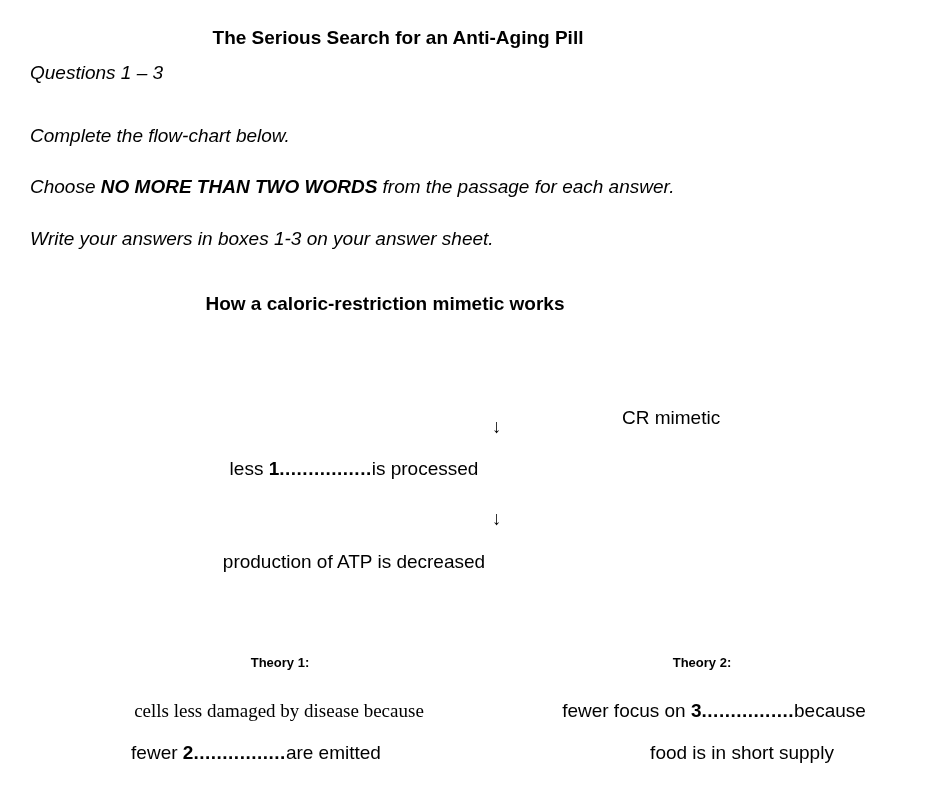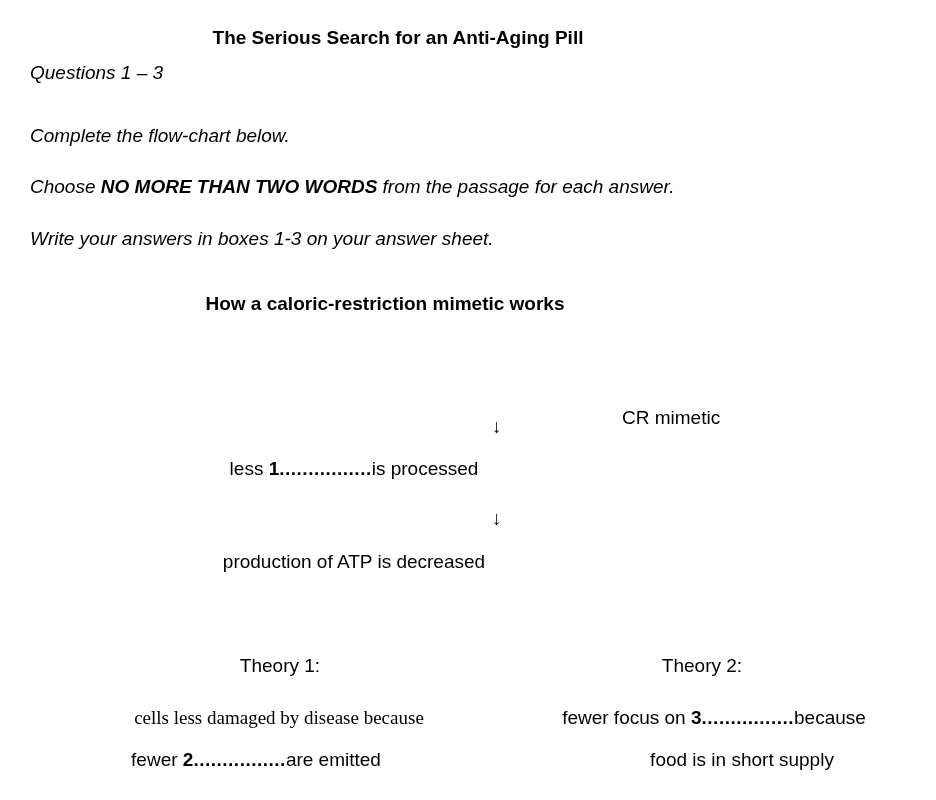--- a/index.html
+++ b/index.html
@@ -102,22 +102,22 @@
     font-weight: bold;
   }
   .theory {
     position: absolute;
     font-size: 19px;
     text-align: center;
   }
   .theory-1 { left: 60px; width: 440px; top: 655px; }
   .theory-2 { left: 482px; width: 440px; top: 655px; }
   .theory-title {
-    font-weight: normal;
-    font-size: 19px;
+    font-weight: bold;
+    font-size: 13px;
     margin: 0 0 30px 0;
   }
   .theory-line {
     margin: 0 0 20px 0;
     white-space: nowrap;
   }
   .t1-l1 { transform: translateX(-1px); font-family: Liberation Serif, serif; }
   .t1-l2 { transform: translateX(-24px); }
   .t2-l1 { transform: translateX(12px); }
   .t2-l2 { transform: translateX(40px); }

